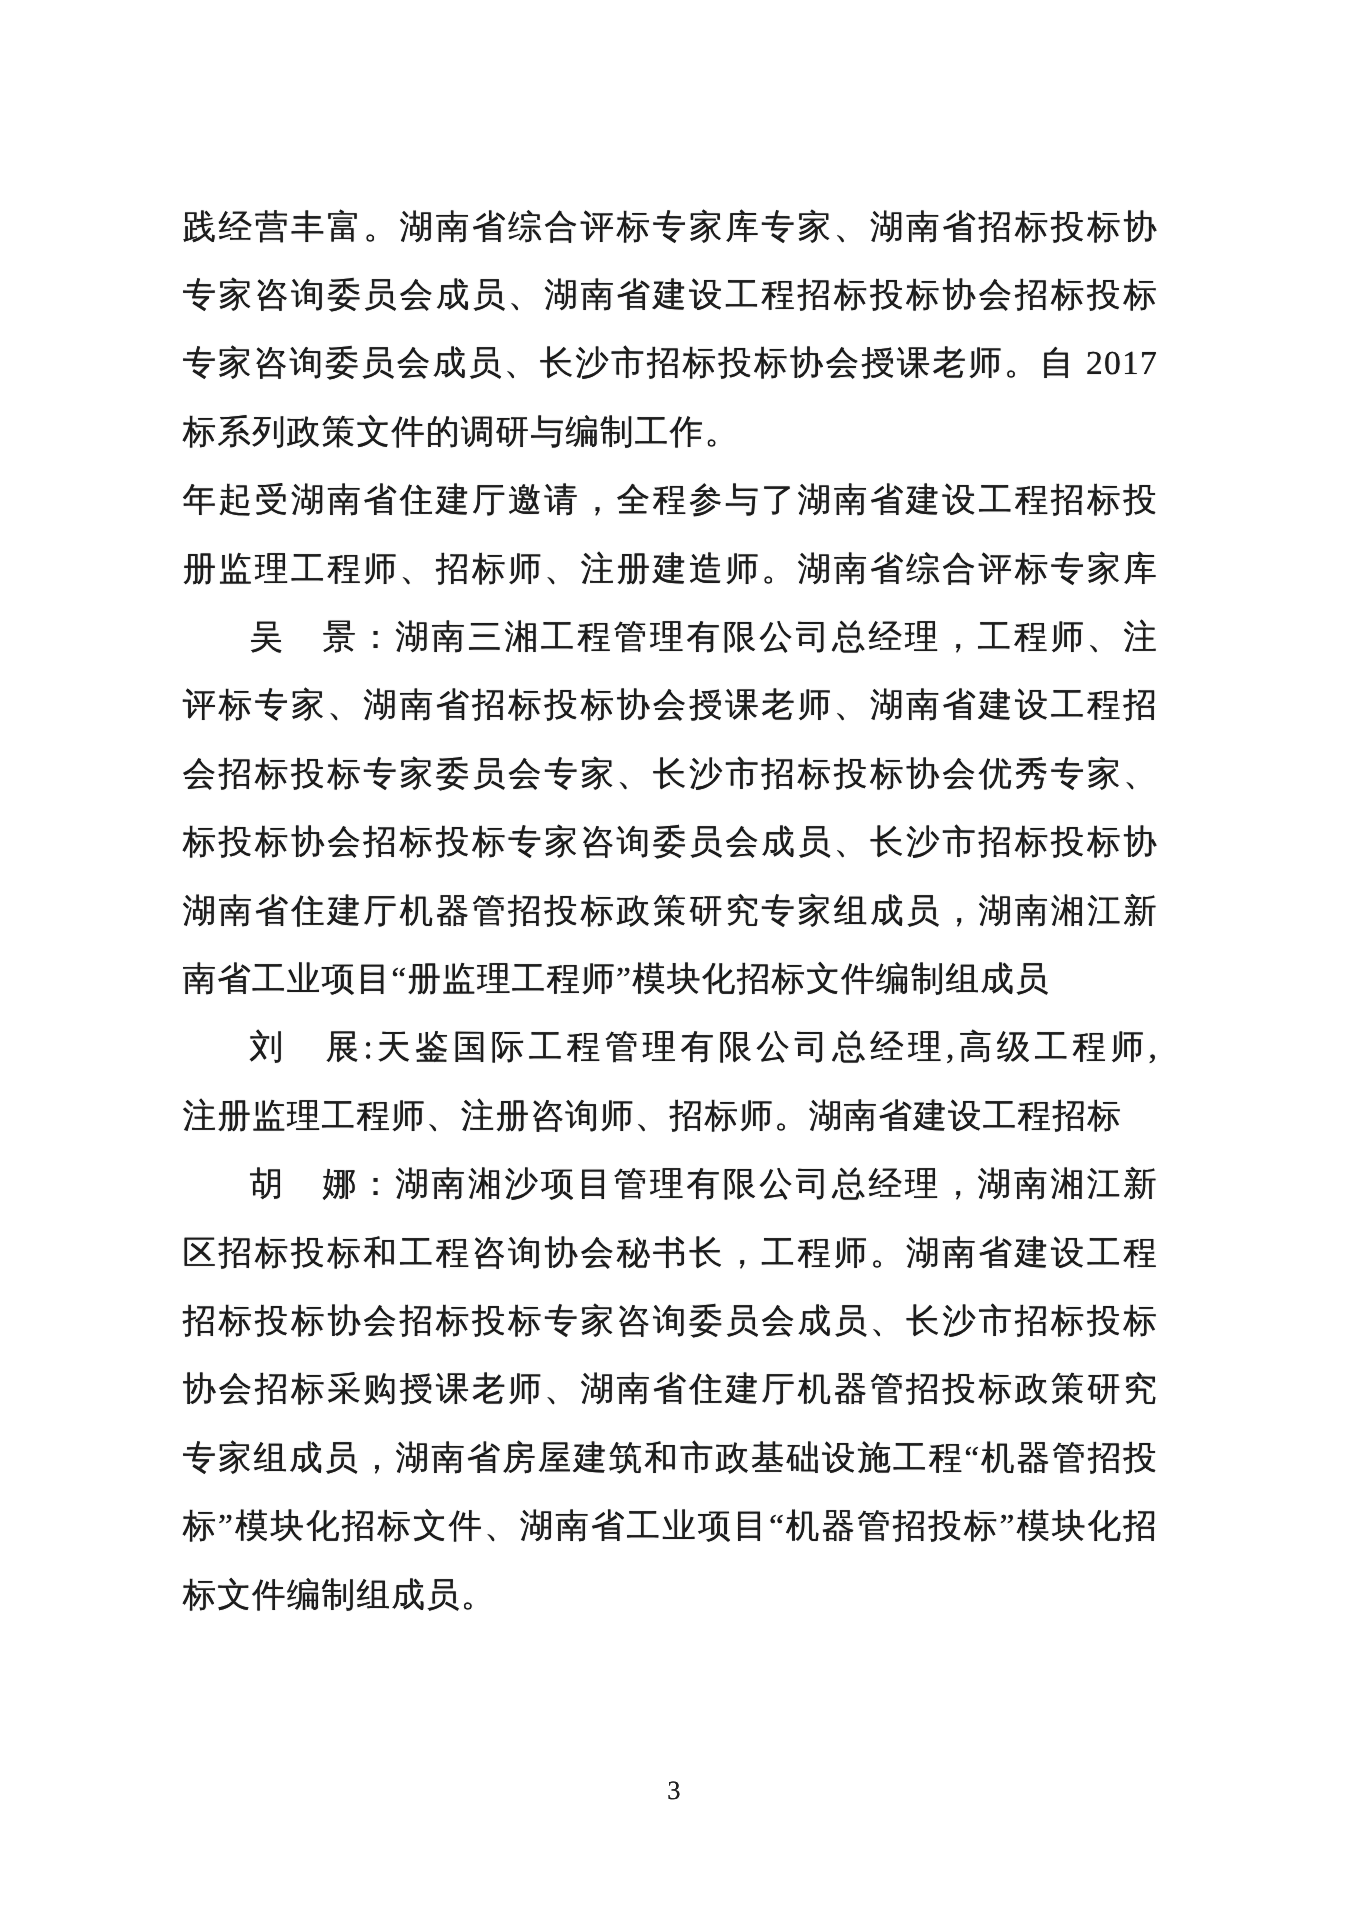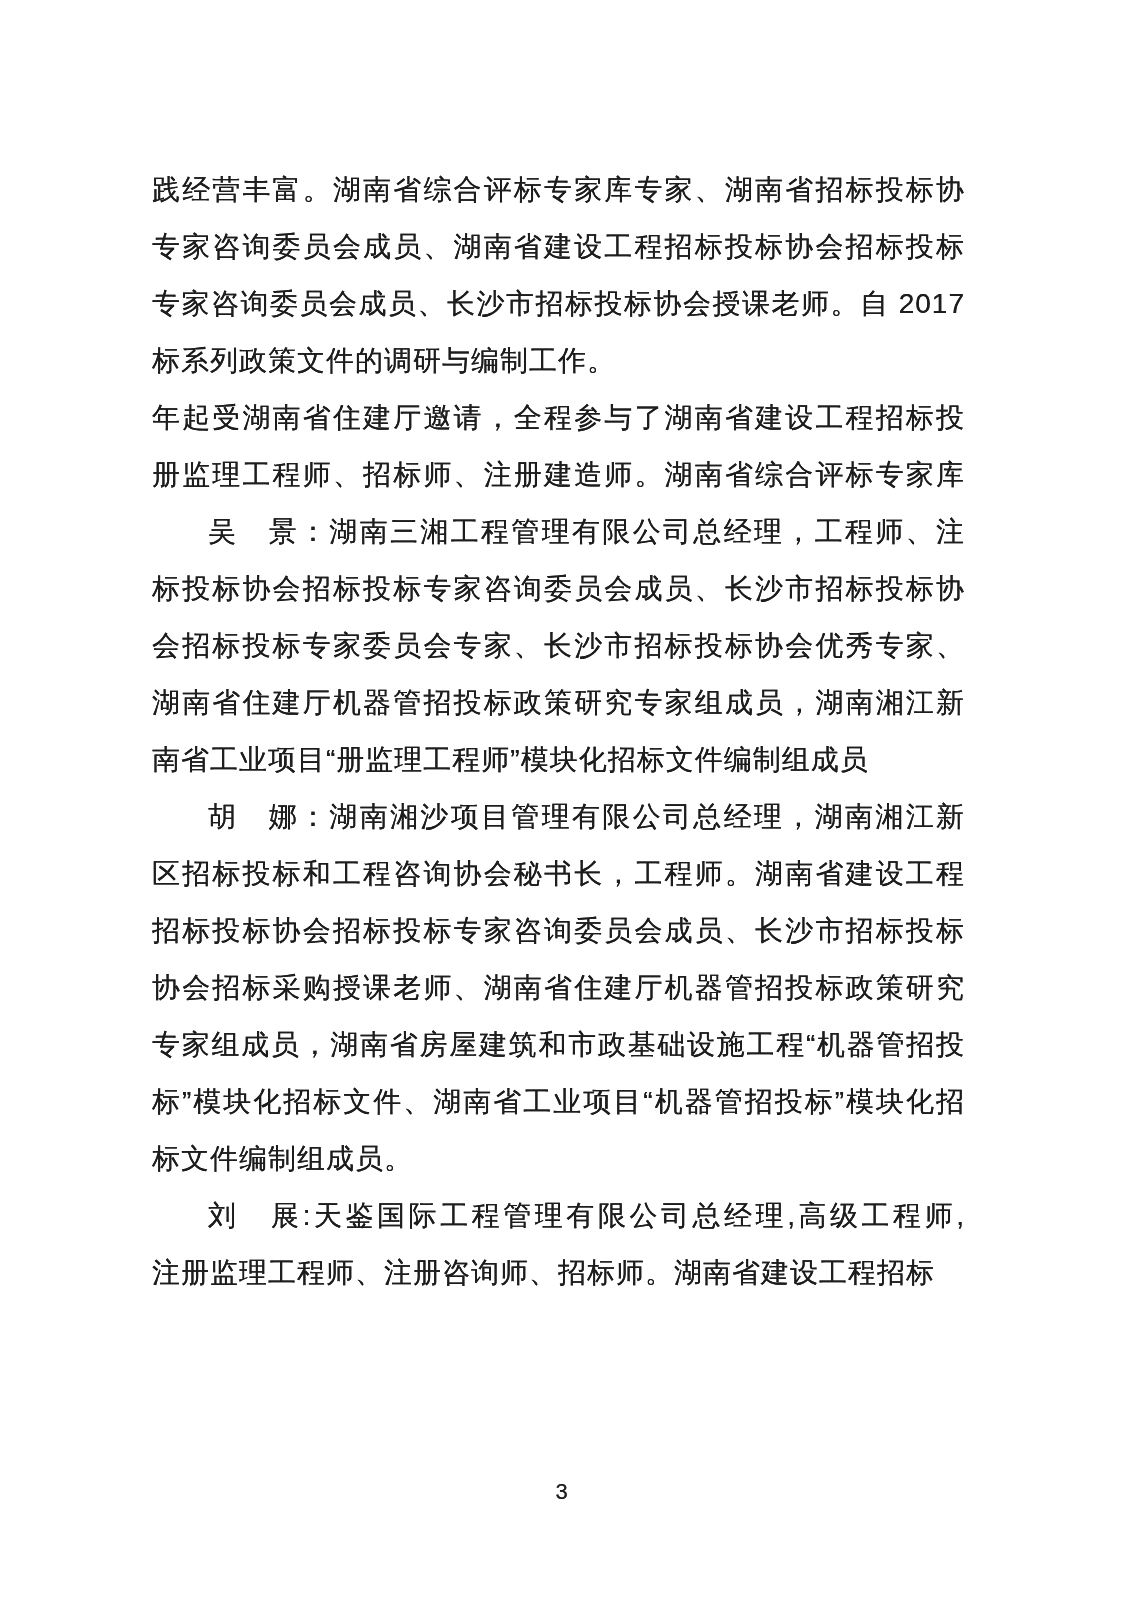--- a/index.html
+++ b/index.html
@@ -7,21 +7,21 @@
     margin: 0;
     padding: 0;
     background: #ffffff;
   }
   .page {
     position: relative;
     width: 1123px;
     height: 1600px;
     background: #ffffff;
     overflow: hidden;
-    font-family: Liberation Sans, sans-serif;
+    font-family: Liberation Serif, serif;
     color: #1d1d1d;
   }
   .text-body {
     position: absolute;
     left: 152px;
     top: 161px;
     width: 813px;
     font-size: 28px;
     line-height: 57px;
     letter-spacing: 1px;
@@ -66,35 +66,36 @@
       <div class="paragraph">
         <div class="line">践经营丰富。湖南省综合评标专家库专家、湖南省招标投标协</div>
         <div class="line">专家咨询委员会成员、湖南省建设工程招标投标协会招标投标</div>
         <div class="line">专家咨询委员会成员、长沙市招标投标协会授课老师。自 2017</div>
         <div class="line last">标系列政策文件的调研与编制工作。</div>
         <div class="line">年起受湖南省住建厅邀请，全程参与了湖南省建设工程招标投</div>
       </div>
       <div class="paragraph">
         <div class="line">册监理工程师、招标师、注册建造师。湖南省综合评标专家库</div>
         <div class="line indent">吴　景：湖南三湘工程管理有限公司总经理，工程师、注</div>
+        <div class="line">评标专家、湖南省招标投标协会授课老师、湖南省建设工程招</div>
+        <div class="line">会招标投标专家委员会专家、长沙市招标投标协会优秀专家、</div>
         <div class="line">标投标协会招标投标专家咨询委员会成员、长沙市招标投标协</div>
-        <div class="line">会招标投标专家委员会专家、长沙市招标投标协会优秀专家、</div>
         <div class="line">湖南省住建厅机器管招投标政策研究专家组成员，湖南湘江新</div>
         <div class="line last">南省工业项目“册监理工程师”模块化招标文件编制组成员</div>
+      </div>
+      <div class="paragraph">
+        <div class="line indent">刘　展:天鉴国际工程管理有限公司总经理,高级工程师,</div>
+        <div class="line last">注册监理工程师、注册咨询师、招标师。湖南省建设工程招标</div>
       </div>
       <div class="paragraph">
         <div class="line indent">胡　娜：湖南湘沙项目管理有限公司总经理，湖南湘江新</div>
         <div class="line">区招标投标和工程咨询协会秘书长，工程师。湖南省建设工程</div>
         <div class="line">招标投标协会招标投标专家咨询委员会成员、长沙市招标投标</div>
         <div class="line">协会招标采购授课老师、湖南省住建厅机器管招投标政策研究</div>
         <div class="line">专家组成员，湖南省房屋建筑和市政基础设施工程“机器管招投</div>
         <div class="line">标”模块化招标文件、湖南省工业项目“机器管招投标”模块化招</div>
         <div class="line last">标文件编制组成员。</div>
       </div>
-      <div class="paragraph">
-        <div class="line indent">刘　展:天鉴国际工程管理有限公司总经理,高级工程师,</div>
-        <div class="line last">注册监理工程师、注册咨询师、招标师。湖南省建设工程招标</div>
-      </div>
     </div>
   <div class="footer">
     <span class="page-num">3</span>
   </div>
 </div>
 
 </body></html>

